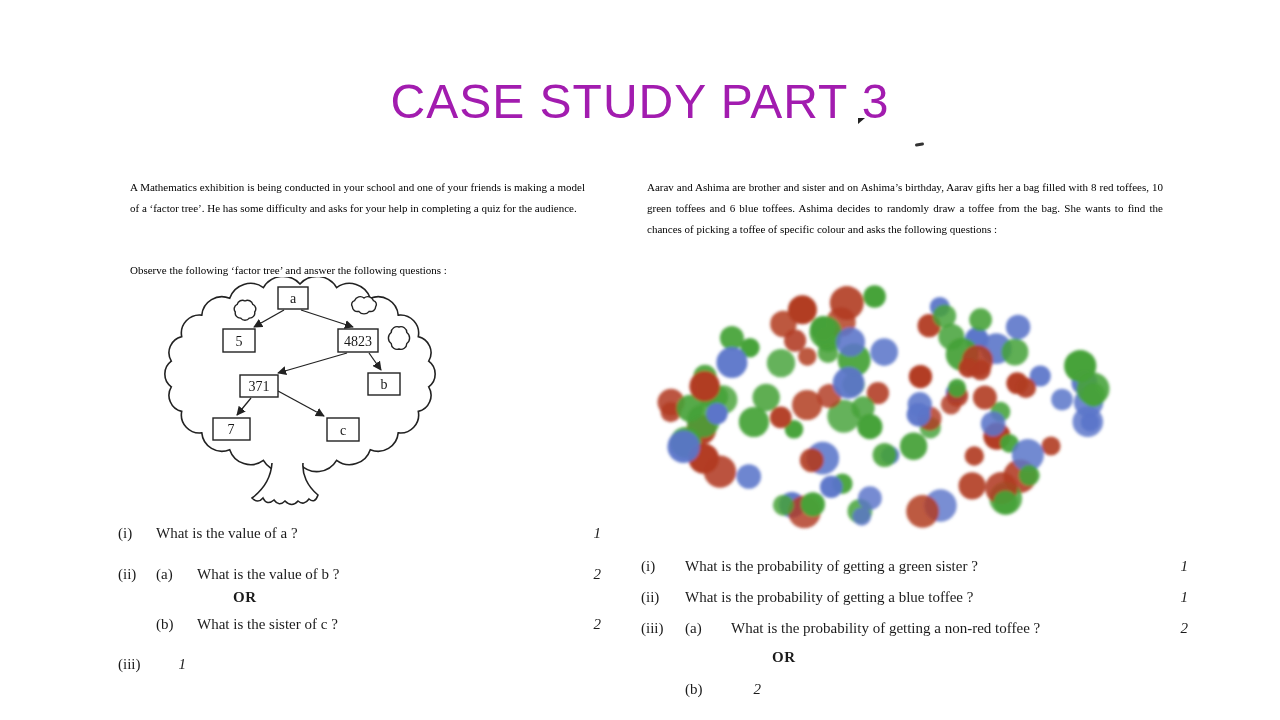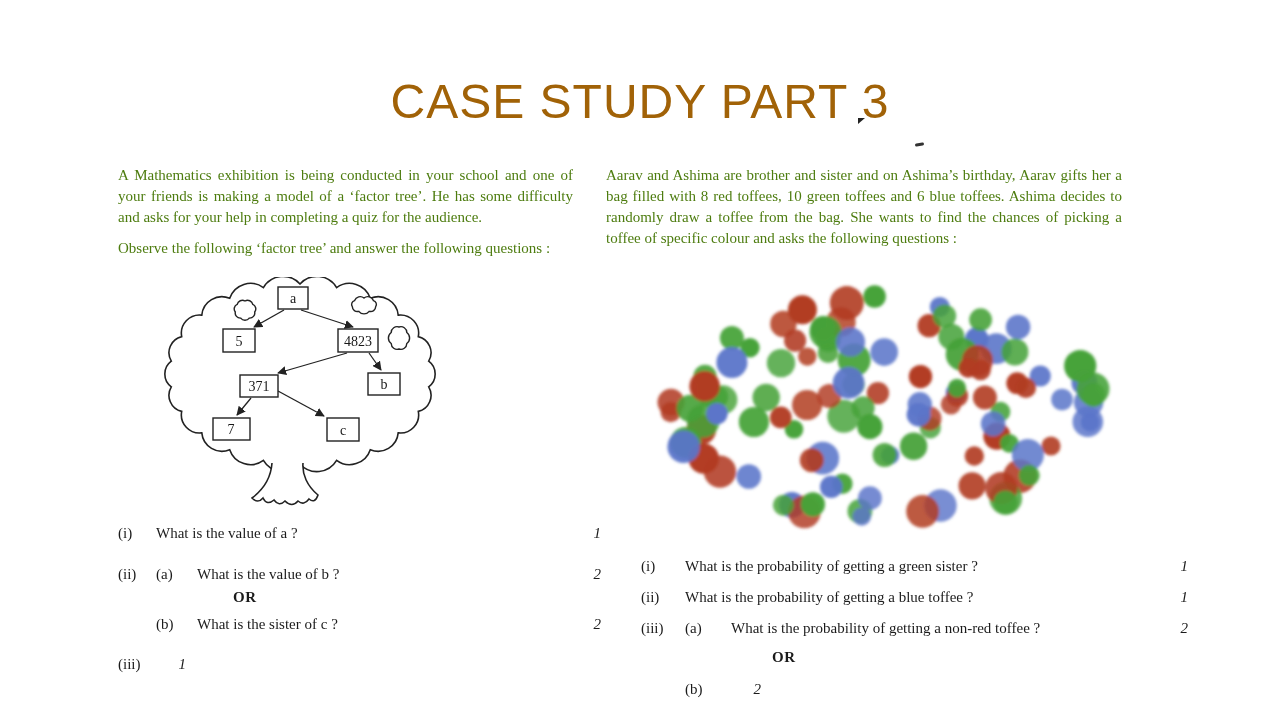--- a/index.html
+++ b/index.html
@@ -3,29 +3,29 @@
 <meta charset="utf-8">
 <style>
   html,body{margin:0;padding:0;}
   body{
     width:1280px;height:720px;position:relative;background:#ffffff;
     font-family:"Liberation Serif",serif;color:#1b1b1b;overflow:hidden;
   }
   .title{
     position:absolute;top:74px;left:0;width:100%;margin:0;
     text-align:center;font-family:"Liberation Sans",sans-serif;
-    font-weight:300;font-size:48px;letter-spacing:1px;color:#a16207;
+    font-weight:300;font-size:48px;letter-spacing:1px;color:#a21caf;
   }
   .para{
-    position:absolute;margin:0;font-size:15px;line-height:21px;
-    text-align:justify;color:#4d7c0f;
+    position:absolute;margin:12px;font-size:11px;line-height:21px;
+    text-align:justify;color:#000000;
   }
   #lp1{left:118px;top:165px;width:455px;}
-  #lp2{left:118px;top:238px;width:455px;}
-  #rp1{left:606px;top:165px;width:516px;}
+  #lp2{left:118px;top:248px;width:455px;}
+  #rp1{left:635px;top:165px;width:516px;}
   .tree-svg{position:absolute;left:150px;top:277px;}
   .toffee-svg{position:absolute;left:648px;top:276px;}
   .qrow{position:absolute;display:flex;font-size:15px;line-height:18px;}
   .qrow.lcol{left:118px;width:483px;}
   .qrow.rcol{left:641px;width:547px;}
   .qnum{flex:0 0 38px;}
   .rcol .qnum{flex:0 0 44px;}
   .qsub{flex:0 0 41px;}
   .rcol .qsub{flex:0 0 46px;}
   .qtext{flex:1;}

